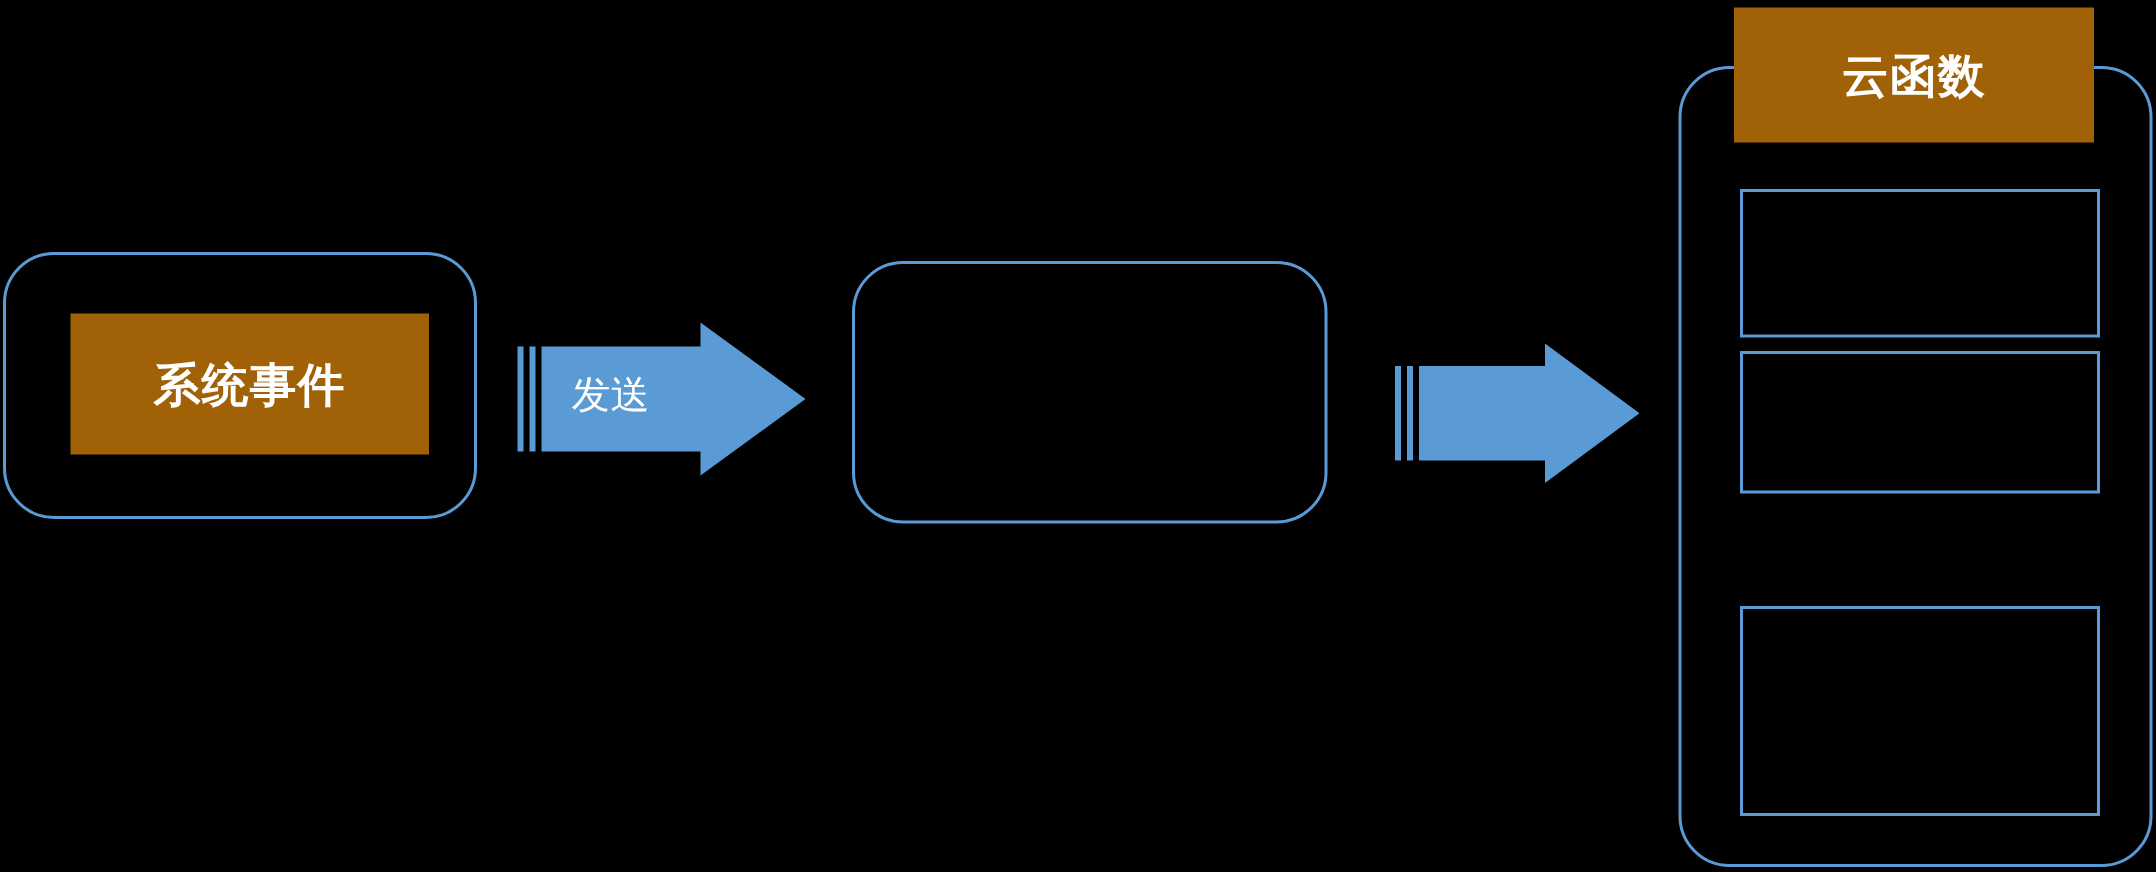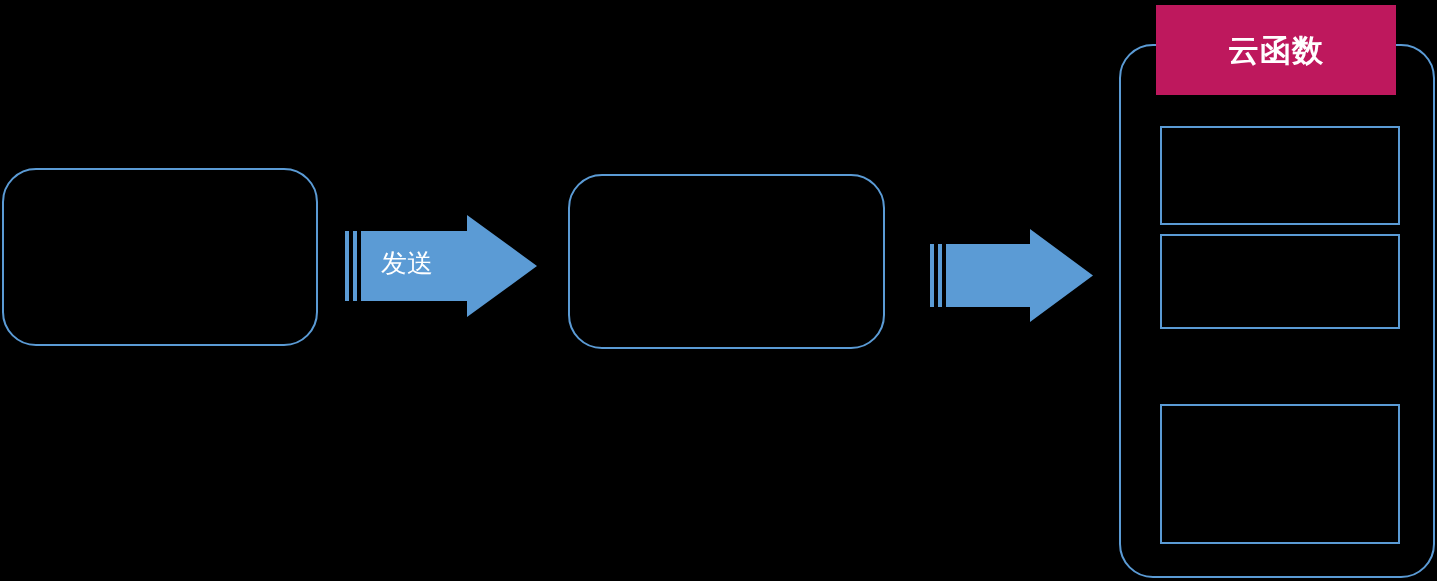--- a/index.html
+++ b/index.html
@@ -23,21 +23,21 @@
   .rounded-container {
     position: absolute;
     box-sizing: border-box;
     border: 2px solid #5B9BD5;
     border-radius: 34px;
     background: transparent;
   }
   .label-chip {
     position: absolute;
     box-sizing: border-box;
-    background: #be185d;
+    background: #a16207;
     display: flex;
     align-items: center;
     justify-content: center;
   }
   .label-chip-text {
     color: #FFFFFF;
     font-weight: bold;
     font-size: 31px;
     line-height: 1;
     letter-spacing: 1px;
@@ -87,20 +87,23 @@
   #cloudfn-slot-1   { left: 1160px;top: 126px; width: 240px; height: 99px;  }
   #cloudfn-slot-2   { left: 1160px;top: 234px; width: 240px; height: 95px;  }
   #cloudfn-slot-3   { left: 1160px;top: 404px; width: 240px; height: 140px; }
 </style>
 </head>
 <body>
 
 <div id="diagram-canvas">
 
   <div class="rounded-container" id="event-container"></div>
+  <div class="label-chip" id="event-chip">
+    <span class="label-chip-text">系统事件</span>
+  </div>
 
   <div class="block-arrow" id="send-arrow">
     <svg viewBox="0 0 192 82" preserveAspectRatio="none">
       <rect x="0" y="6" width="4" height="70" fill="#5B9BD5"></rect>
       <rect x="8" y="6" width="4" height="70" fill="#5B9BD5"></rect>
       <path d="M16 6 L122 6 L122 -10 L192 41 L122 92 L122 76 L16 76 Z" fill="#5B9BD5"></path>
     </svg>
   </div>
   <div class="arrow-caption" id="send-arrow-label">发送</div>
 

